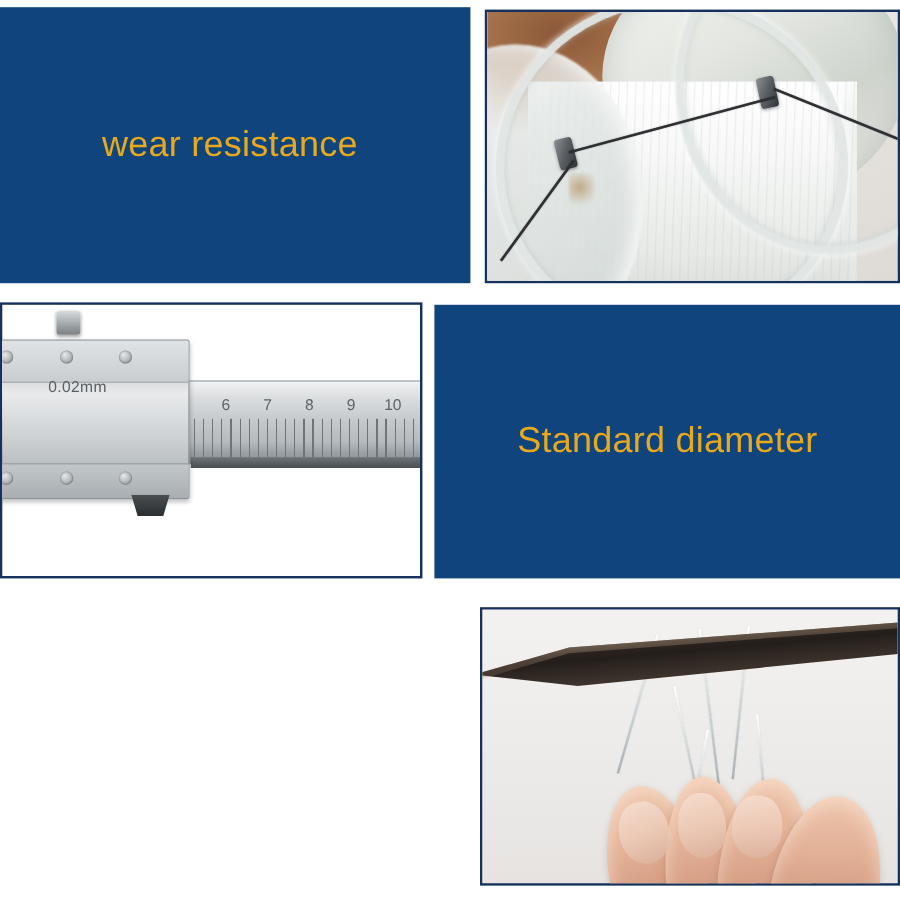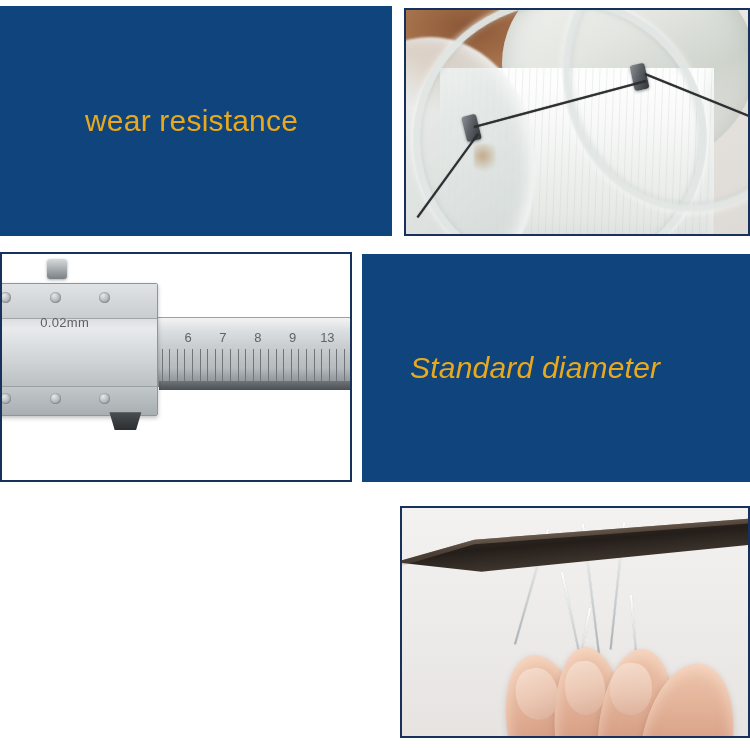--- a/index.html
+++ b/index.html
@@ -49,21 +49,21 @@
 
   
   #p-wear      { left: 0px;   top: 6px;   width: 392px; height: 230px; }
   #p-spool     { left: 404px; top: 8px;   width: 346px; height: 228px; }
   #p-caliper   { left: 0px;   top: 252px; width: 352px; height: 230px; }
   #p-diameter  { left: 362px; top: 254px; width: 388px; height: 228px; }
   #p-imported  { left: 0px;   top: 508px; width: 392px; height: 228px; }
   #p-tweezer   { left: 400px; top: 506px; width: 350px; height: 232px; }
 
   #p-wear     .caption { padding-left: 85px; }
-  #p-diameter .caption { padding-left: 48px; font-style: italic; }
+  #p-diameter .caption { padding-left: 69px; }
   #p-imported .caption { padding-left: 55px; }
 
   
   
   
   .spool-scene {
     position: absolute;
     inset: 0;
     background:
       radial-gradient(ellipse 60% 55% at 18% 8%, #8a5636 0%, #a9764f 35%, rgba(200,170,150,0) 70%),
@@ -344,21 +344,21 @@
       <div class="cal-numbers">
         <span class="cal-num" style="left:3.5%">1</span>
         <span class="cal-num" style="left:13.5%">2</span>
         <span class="cal-num" style="left:23.5%">3</span>
         <span class="cal-num" style="left:33.5%">4</span>
         <span class="cal-num" style="left:43.5%">5</span>
         <span class="cal-num" style="left:53.5%">6</span>
         <span class="cal-num" style="left:63.5%">7</span>
         <span class="cal-num" style="left:73.5%">8</span>
         <span class="cal-num" style="left:83.5%">9</span>
-        <span class="cal-num" style="left:93.5%">13</span>
+        <span class="cal-num" style="left:93.5%">10</span>
       </div>
 
       <div class="cal-scale"></div>
 
       <div class="cal-vernier"></div>
       <div style="position:absolute;left:0;top:60.5%;width:46%;height:6%">
         <span class="cal-vnum" style="left:8%">2</span>
         <span class="cal-vnum" style="left:18%">3</span>
         <span class="cal-vnum" style="left:28%">4</span>
         <span class="cal-vnum" style="left:38%">5</span>

